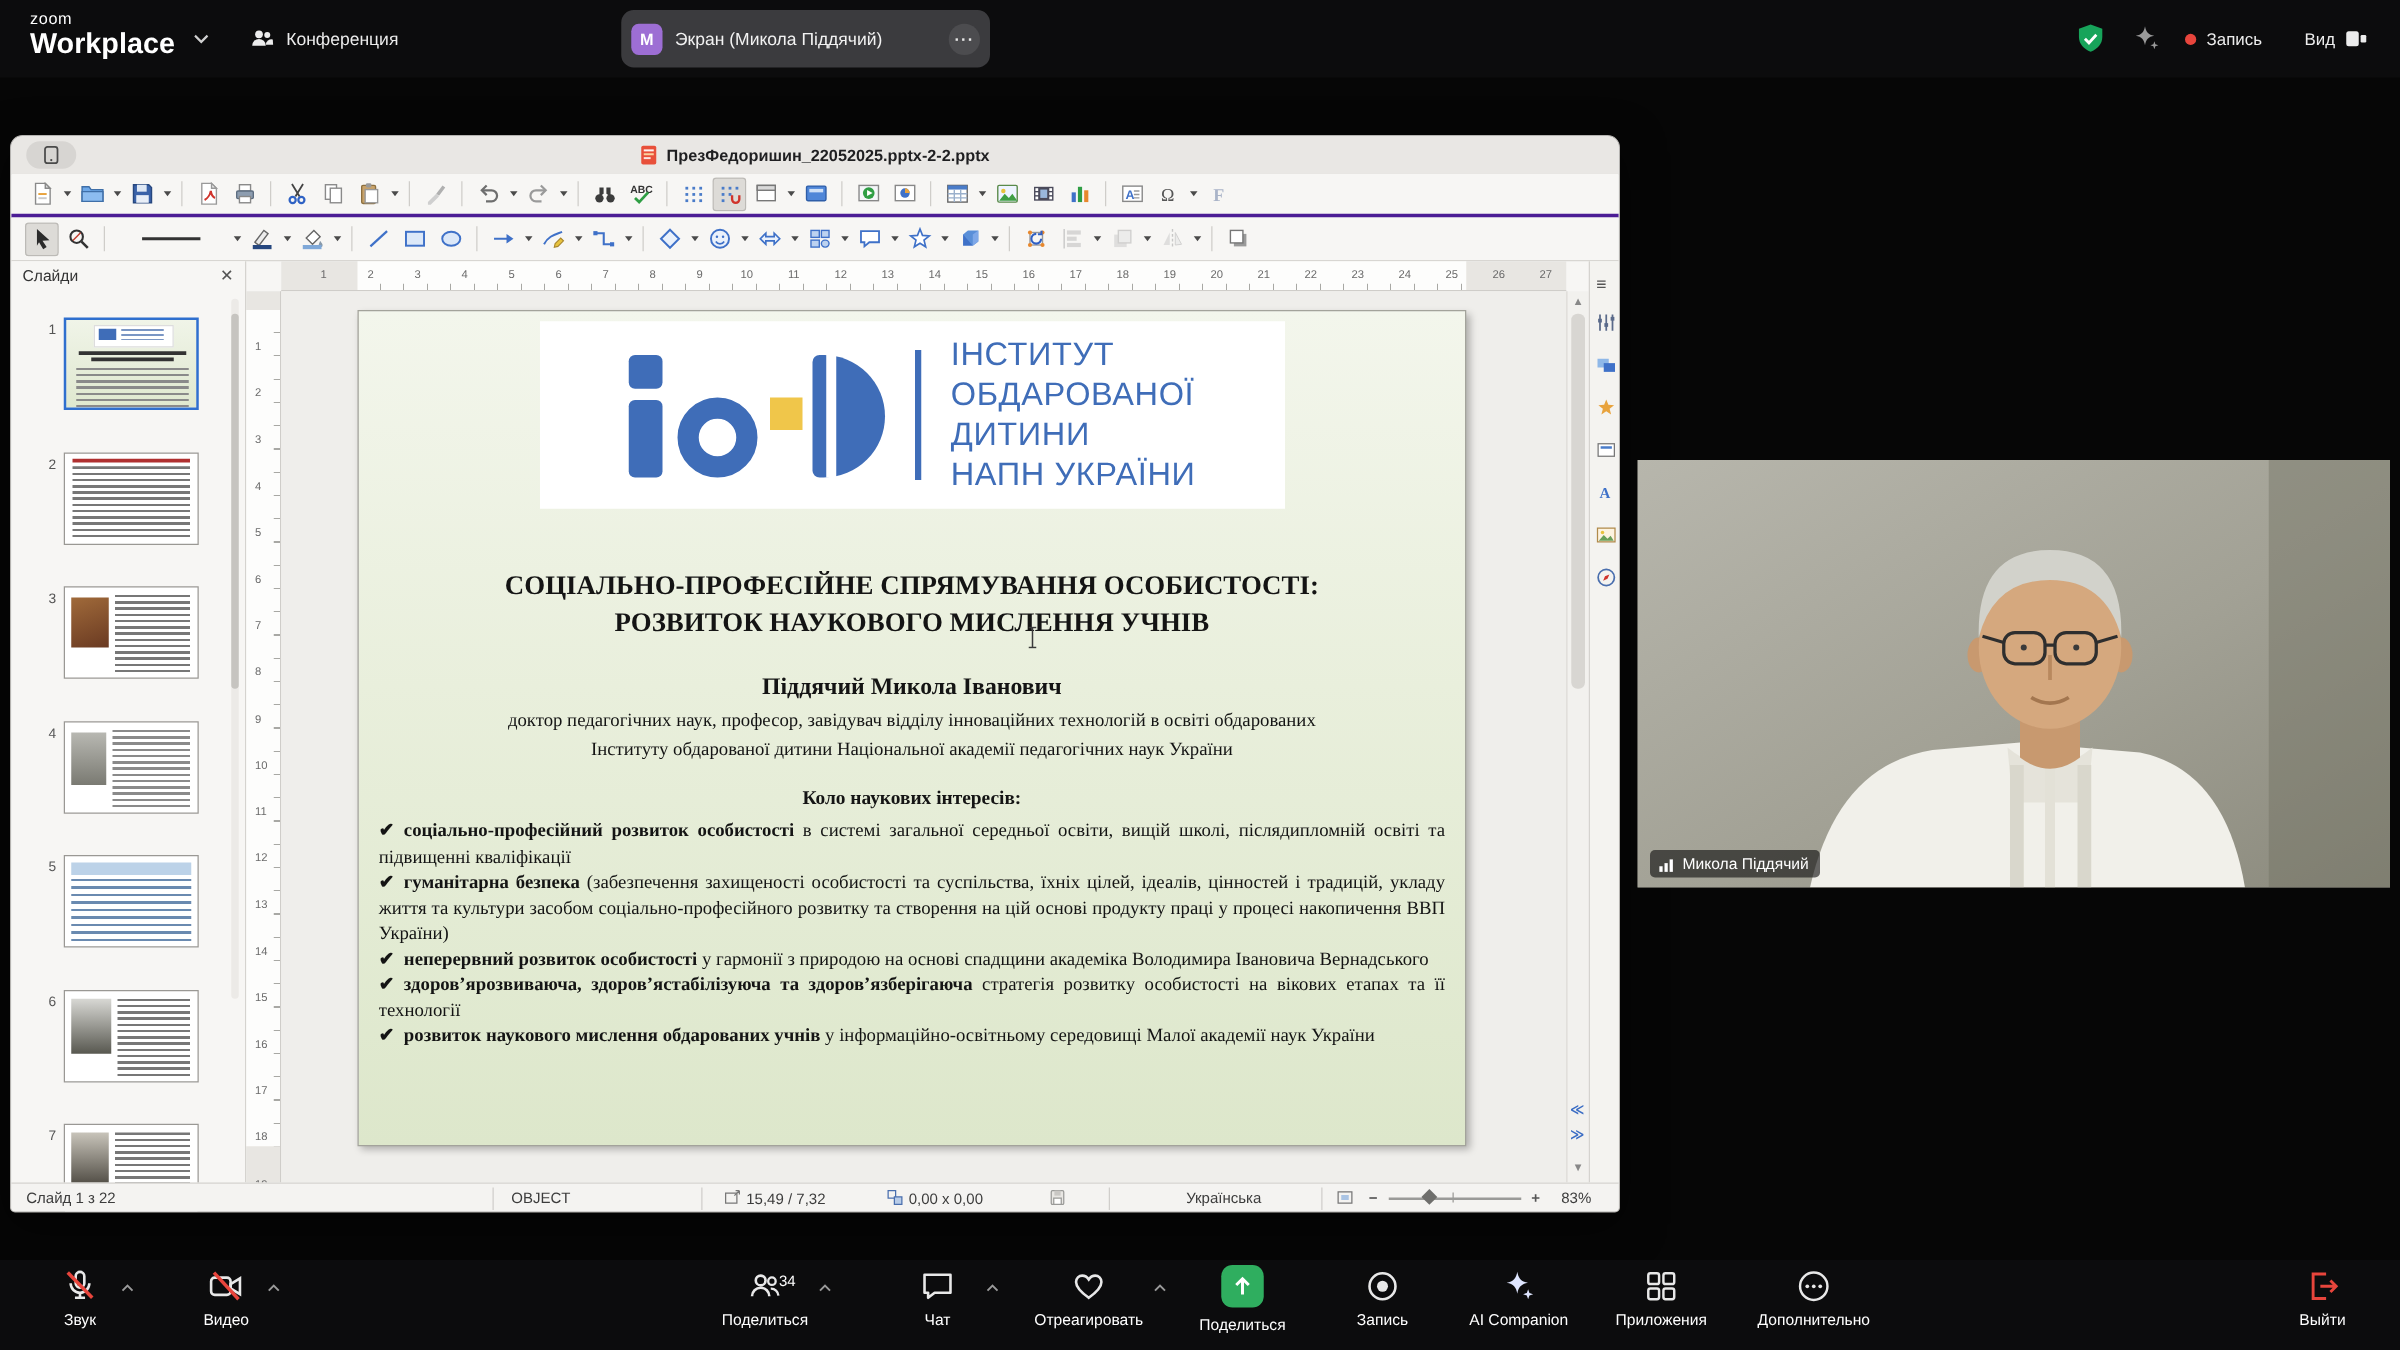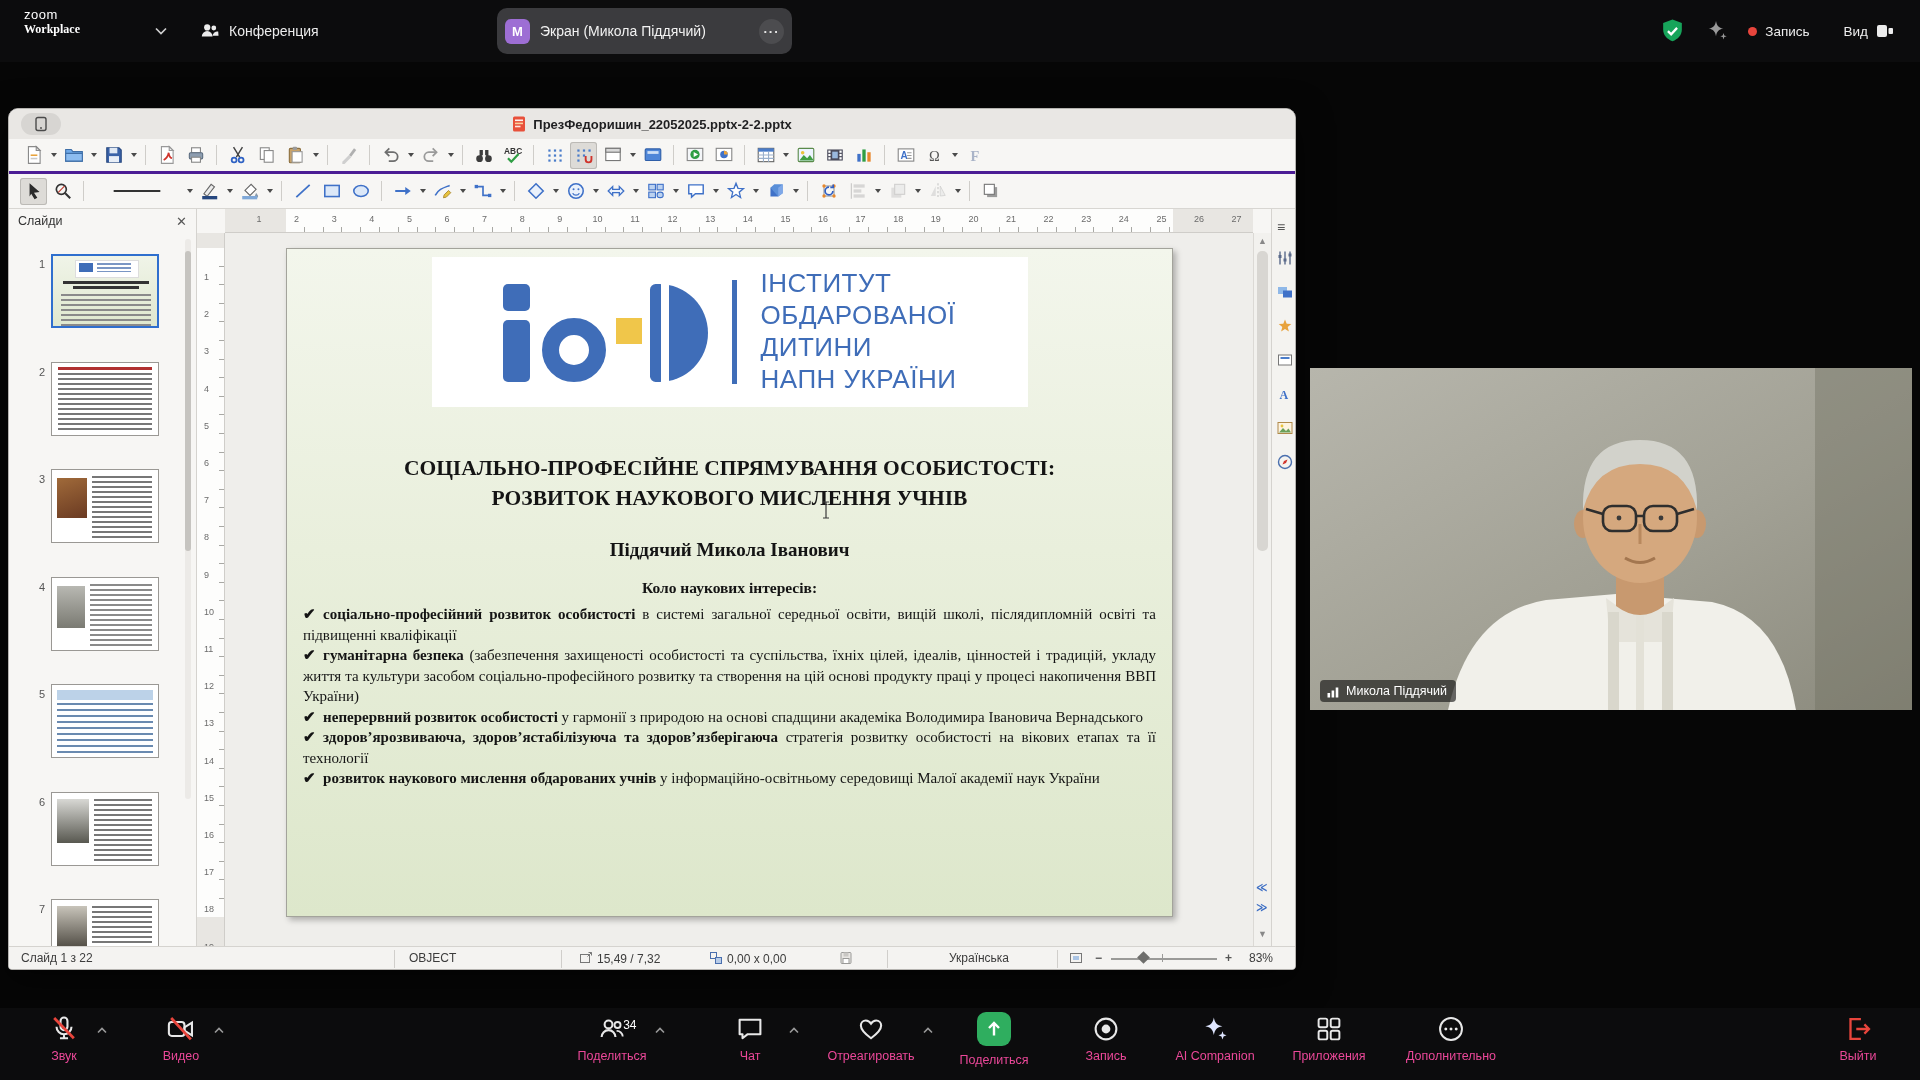--- a/index.html
+++ b/index.html
@@ -4,21 +4,21 @@
 <style>
   html,body{margin:0;padding:0;background:#060606;}
   body{width:1920px;height:1080px;overflow:hidden;font-family:"Liberation Sans","DejaVu Sans",sans-serif;}
   .abs{position:absolute;}
   #screen{position:relative;width:1920px;height:1080px;background:#060606;}
 
   
   #topbar{left:0;top:0;width:1920px;height:62px;background:#0c0c0d;}
   .zlogo{left:24px;top:8px;color:#fff;line-height:1;}
   .zlogo .l1{font-size:13px;font-weight:normal;letter-spacing:.5px;}
-  .zlogo .l2{font-size:12px;font-weight:600;margin-top:2px;font-family:Liberation Serif, serif;}
+  .zlogo .l2{font-size:23px;font-weight:600;margin-top:2px;}
   .top-chevron{left:152px;top:22px;width:18px;height:18px;color:#cfcfcf;}
   .conf-tab{left:200px;top:14px;height:34px;display:flex;align-items:center;gap:9px;color:#ececec;font-size:14px;}
   .screen-tab{left:497px;top:8px;width:295px;height:46px;background:#3b3b3e;border-radius:10px;display:flex;align-items:center;padding:0 8px;box-sizing:border-box;}
   .screen-tab .avatar{width:25px;height:25px;border-radius:6px;background:#9d6ed4;color:#fff;font-size:13px;font-weight:bold;display:flex;align-items:center;justify-content:center;}
   .screen-tab .tlabel{color:#f2f2f2;font-size:14px;margin-left:10px;flex:1;white-space:nowrap;overflow:hidden;}
   .tab-more{width:25px;height:25px;border-radius:50%;background:#4c4c4f;color:#e8e8e8;display:flex;align-items:center;justify-content:center;font-size:13px;letter-spacing:1px;font-weight:bold;}
   .top-right{right:26px;top:0;height:62px;display:flex;align-items:center;gap:18px;}
   .rec-wrap{display:flex;align-items:center;gap:8px;color:#ededed;font-size:13.5px;}
   .rec-dot{width:9px;height:9px;border-radius:50%;background:#e8453c;}
   .view-wrap{display:flex;align-items:center;gap:8px;color:#ededed;font-size:13.5px;margin-left:16px;}
@@ -103,21 +103,21 @@
   .ibeam{left:596px;top:268px;width:10px;height:18px;}
 
   
   #videotile{left:1310px;top:368px;width:602px;height:342px;background:#a3a296;overflow:hidden;}
   .video-label{left:10px;bottom:8px;background:rgba(15,15,15,.62);border-radius:4px;padding:4px 9px 4px 7px;display:flex;align-items:center;gap:6px;color:#fff;font-size:12.5px;position:absolute;}
 
   
   #bottombar{left:0;top:1008px;width:1920px;height:72px;background:#0c0c0d;}
   .bitem{position:absolute;top:6px;display:flex;flex-direction:column;align-items:center;}
   .bitem .bicon{width:30px;height:30px;position:relative;}
-  .bitem .blabel{margin-top:5px;font-size:12.5px;color:#ec4899;white-space:nowrap;}
+  .bitem .blabel{margin-top:5px;font-size:12.5px;color:#ffffff;white-space:nowrap;}
   .bitem .bchev{position:absolute;top:12px;right:2px;width:12px;height:9px;}
   .bitem .bbadge{position:absolute;top:4px;left:60%;color:#fff;font-size:12px;}
   .share-box{width:34px;height:34px;background:#2fae5f;border-radius:9px;display:flex;align-items:center;justify-content:center;margin-top:-2px;}
 </style>
 </head>
 <body>
 
 <div id="screen">
 
   <div id="topbar" class="abs">
@@ -694,20 +694,24 @@
               <div>ОБДАРОВАНОЇ</div>
               <div>ДИТИНИ</div>
               <div>НАПН УКРАЇНИ</div>
             </div>
         </div>
         <div class="slide-title">
           <div>СОЦІАЛЬНО-ПРОФЕСІЙНЕ СПРЯМУВАННЯ ОСОБИСТОСТІ:</div>
           <div>РОЗВИТОК НАУКОВОГО МИСЛЕННЯ УЧНІВ</div>
         </div>
         <div class="slide-author">Піддячий Микола Іванович</div>
+        <div class="slide-affil">
+          <div>доктор педагогічних наук, професор, завідувач відділу інноваційних технологій в освіті обдарованих</div>
+          <div>Інституту обдарованої дитини Національної академії педагогічних наук України</div>
+        </div>
         <div class="slide-heading">Коло наукових інтересів:</div>
         <div class="bullets">
             <div class="bullet"><span class="chk">✔ </span><b>соціально-професійний розвиток особистості</b><span> в системі загальної середньої освіти, вищій школі, післядипломній освіті та підвищенні кваліфікації</span></div>
             <div class="bullet"><span class="chk">✔ </span><b>гуманітарна безпека</b><span> (забезпечення захищеності особистості та суспільства, їхніх цілей, ідеалів, цінностей і традицій, укладу життя та культури засобом соціально-професійного розвитку та створення на цій основі продукту праці у процесі накопичення ВВП України)</span></div>
             <div class="bullet"><span class="chk">✔ </span><b>неперервний розвиток особистості</b><span> у гармонії з природою на основі спадщини академіка Володимира Івановича Вернадського</span></div>
             <div class="bullet"><span class="chk">✔ </span><b>здоров’ярозвиваюча, здоров’ястабілізуюча та здоров’язберігаюча</b><span> стратегія розвитку особистості на вікових етапах та її технології</span></div>
             <div class="bullet"><span class="chk">✔ </span><b>розвиток наукового мислення обдарованих учнів</b><span> у інформаційно-освітньому середовищі Малої академії наук України</span></div>
           </div>
       </div>
       <span class="icn ibeam abs"><svg viewBox="0 0 10 18">

